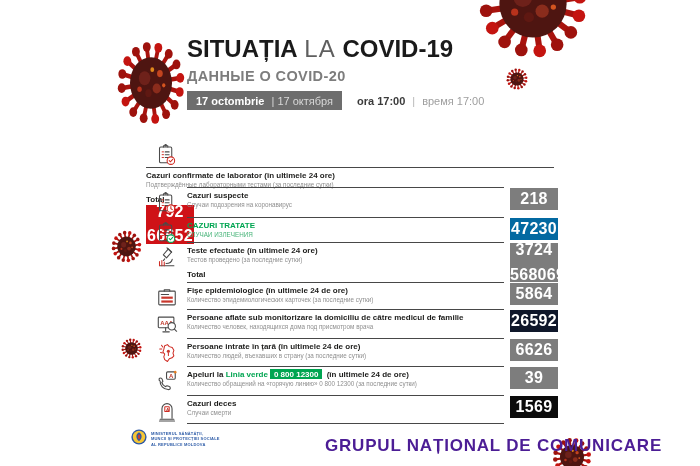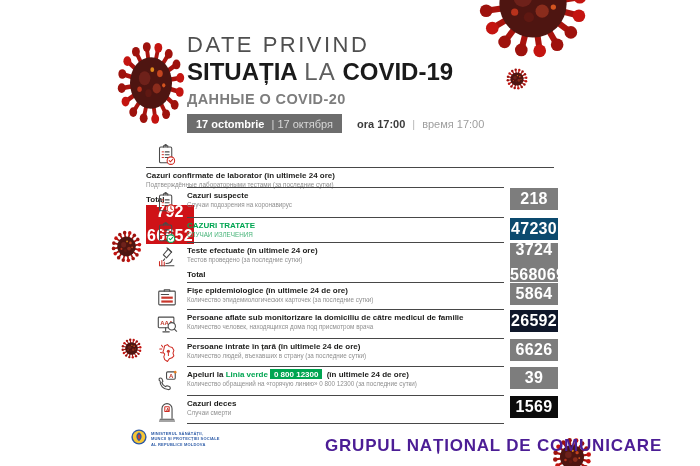--- a/index.html
+++ b/index.html
@@ -309,21 +309,20 @@
     <circle cx="-10" cy="-6" r="9" fill="#6e211a"></circle>
     <circle cx="9" cy="7" r="6.5" fill="#8a2c1c"></circle>
     <circle cx="14" cy="-12" r="4.5" fill="#c2441f"></circle>
     <circle cx="-4" cy="13" r="5" fill="#5f1812"></circle>
     <circle cx="2" cy="-17" r="3" fill="#e0881c"></circle>
     <circle cx="-18" cy="8" r="3.5" fill="#b7321c"></circle>
     <circle cx="20" cy="3" r="2.6" fill="#d4541f"></circle>
     </svg></div>
 
 <div id="header">
-  <div id="title-line1">DATE PRIVIND</div>
   <div id="title-line2"><span class="b">SITUAȚIA</span> <span class="l">LA</span> <span class="b">COVID-19</span></div>
   <div id="title-line3">ДАННЫЕ О COVID-20</div>
   <div id="date-row">
     <div id="date-bar">
       <span id="date-ro">17 octombrie</span>
       <span id="date-ru">| 17 октября</span>
     </div>
     <div id="time-wrap">
       <span id="time-ro">ora 17:00</span>
       <span id="time-sep">|</span>
@@ -389,21 +388,21 @@
     <path d="M10.5 10h4.5M10.5 13.2h4.5M10.5 16.4h3" stroke="#4a4a4a" stroke-width="1.2" fill="none" stroke-linecap="round" stroke-linejoin="round"></path>
           <circle cx="17" cy="20" r="4.3" fill="#ffffff" stroke="#00a551" stroke-width="1.2"></circle>
     <path d="M15.1 20l1.4 1.4 2.6-2.8" stroke="#00a551" stroke-width="1.2" fill="none" stroke-linecap="round"></path>
         </svg>
       </div>
       <div class="row-main">
         <div class="row-title">CAZURI TRATATE</div>
         <div class="row-subtitle">СЛУЧАИ ИЗЛЕЧЕНИЯ</div>
       </div>
       <div class="box-col">
-        <div class="box single" style="background: #0c4a6e;">
+        <div class="box single" style="background: #0369a1;">
           <div class="val">47230</div>
         </div>
       </div>
     </div>
     <div class="row">
       <div class="icon-cell">
         <svg width="22" height="25" viewBox="0 0 24 26">
     <path d="M13.5 3.5l3.5 3.5-5.5 6.5-3.5-3.5z" stroke="#4a4a4a" stroke-width="1.2" fill="none" stroke-linecap="round" stroke-linejoin="round"></path>
           <path d="M12 2.5l5 5" stroke="#4a4a4a" stroke-width="1.2" fill="none" stroke-linecap="round" stroke-linejoin="round"></path>
     <path d="M9.5 14.5l-1.5 1.8" stroke="#4a4a4a" stroke-width="1.2" fill="none" stroke-linecap="round" stroke-linejoin="round"></path>

